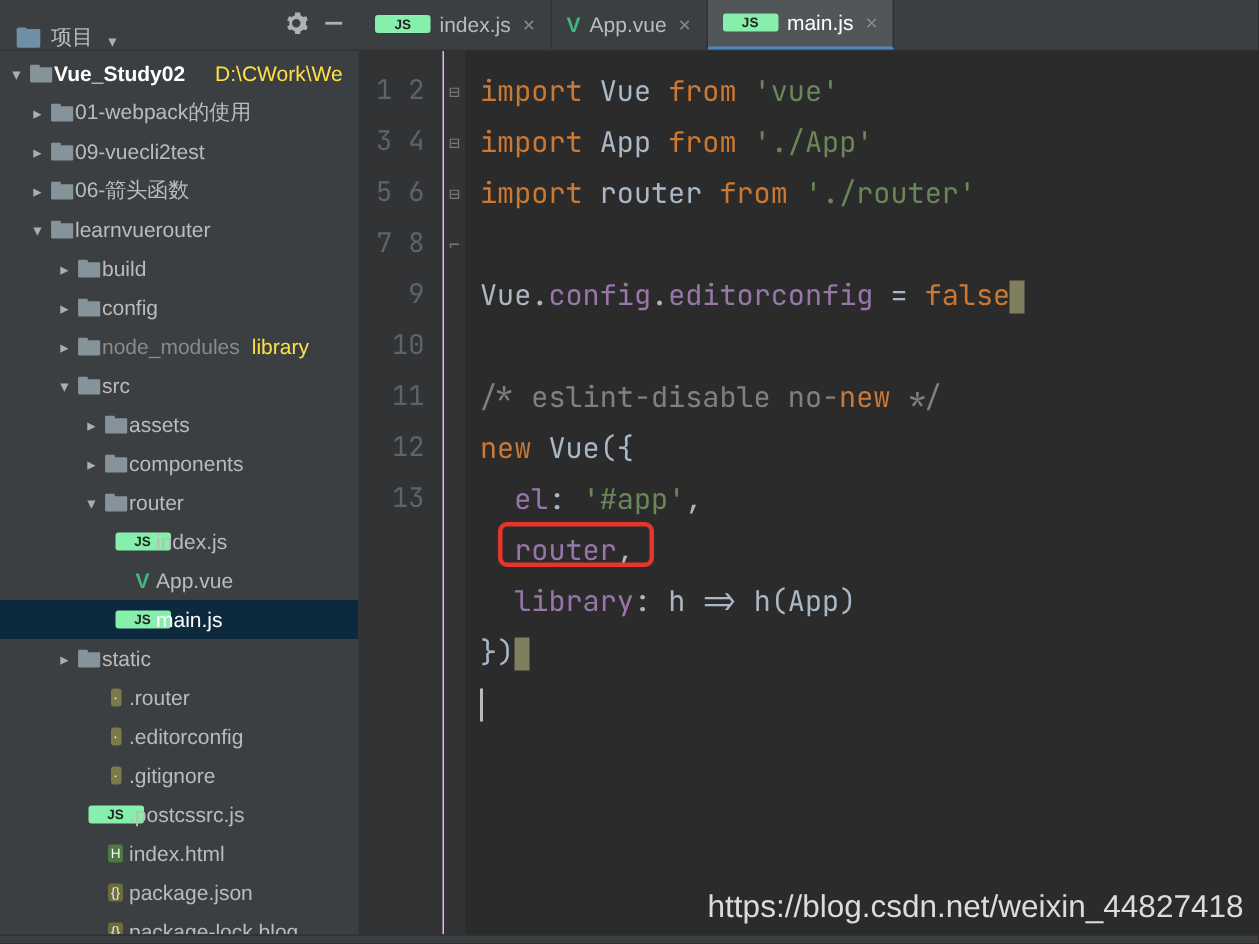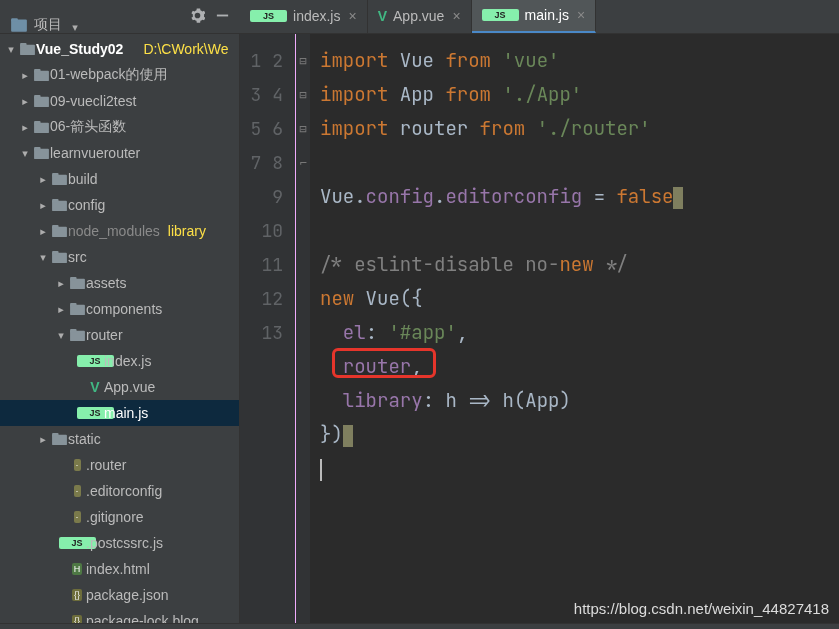--- a/index.html
+++ b/index.html
@@ -91,21 +91,21 @@
   position: absolute;
   border: 3px solid #e6352b;
   border-radius: 6px;
 }
 .caret-block {
   display: inline-block; width: 10px; height: 22px;
   background: #7f7f5f; vertical-align: text-bottom;
 }
 .watermark {
   position: absolute; bottom: 6px; right: 10px;
-  color: #dcdcdc; font-size: 15px;
+  color: #dcdcdc; font-size: 21px;
   font-family: "Segoe UI", sans-serif;
 }
 .bottom-bar {
   height: 6px; background: #3c3f41;
   color: #9e9e9e; font-size: 13px; padding-left: 6px;
   display: flex; align-items: center; gap: 20px;
   border-top: 1px solid #323232;
 }
 .gear-ico svg, .collapse-ico svg { width: 15px; height: 15px; fill: #aeb0b2; }
 .js-ico { background:#86efac; color:#222; font-size:9px; font-weight:bold; padding:1px 13px; border-radius:2px; }

